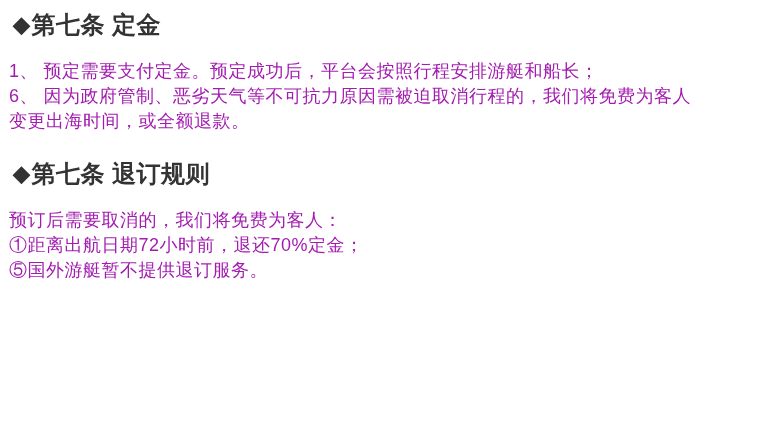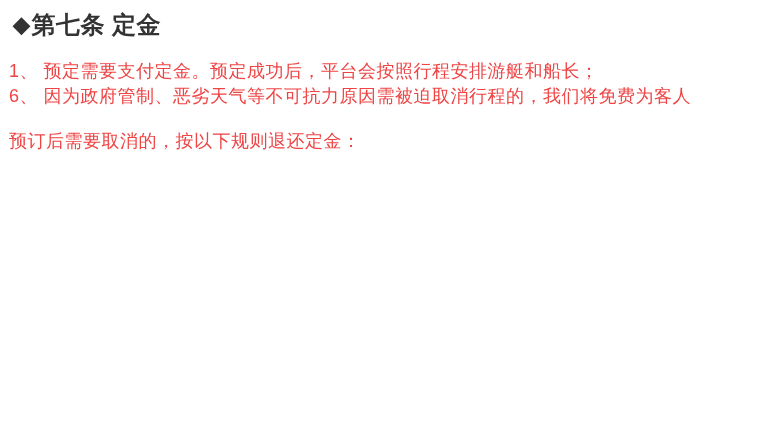--- a/index.html
+++ b/index.html
@@ -30,40 +30,44 @@
     margin-right: 1px;
     font-size: 22px;
     vertical-align: 1px;
   }
   .heading-1 { padding-top: 11px; }
   .heading-2 { margin-top: 26px; }
   .para {
     margin-left: 9px;
     font-size: 18px;
     font-weight: 400;
-    color: #ef4444;
+    color: #a21caf;
     letter-spacing: 0.5px;
   }
   .para .line {
     line-height: 25px;
     white-space: pre;
   }
   .para-1 { margin-top: 20px; }
   .para-2 { margin-top: 20px; }
 </style>
 </head>
 <body>
 
 <div class="page">
 
   <h2 class="heading heading-1"><span class="bullet">◆</span><span>第七条 定金</span></h2>
 
   <div class="para para-1">
     <div class="line">1、 预定需要支付定金。预定成功后，平台会按照行程安排游艇和船长；</div>
     <div class="line">6、 因为政府管制、恶劣天气等不可抗力原因需被迫取消行程的，我们将免费为客人</div>
+    <div class="line">变更出海时间，或全额退款。</div>
   </div>
 
+  <h2 class="heading heading-2"><span class="bullet">◆</span><span>第七条 退订规则</span></h2>
 
   <div class="para para-2">
-    <div class="line">预订后需要取消的，按以下规则退还定金：</div>
+    <div class="line">预订后需要取消的，我们将免费为客人：</div>
+    <div class="line">①距离出航日期72小时前，退还70%定金；</div>
+    <div class="line">⑤国外游艇暂不提供退订服务。</div>
   </div>
 
 </div>
 
 </body></html>

